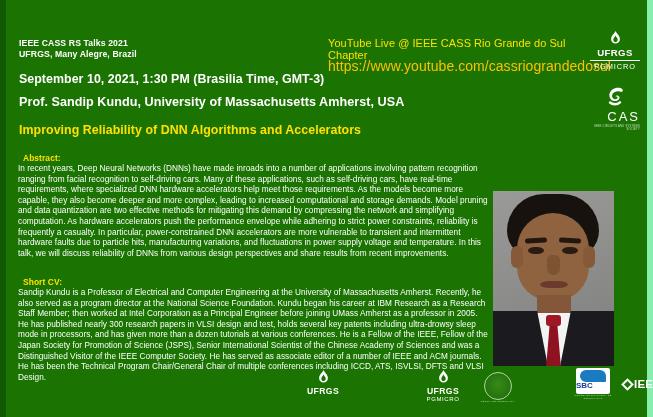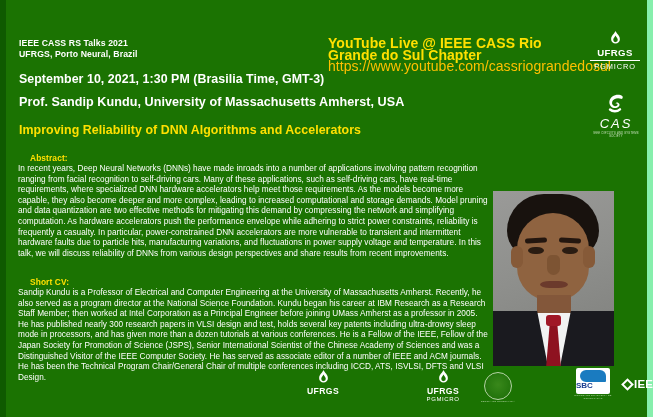--- a/index.html
+++ b/index.html
@@ -22,40 +22,40 @@
     position:absolute;left:13px;top:38px;width:330px;
   }
   .hdr-line{
     font-size:8.7px;font-weight:bold;line-height:11.2px;color:#ffffff;
     letter-spacing:.1px;
   }
   .hdr-right{
     position:absolute;left:322px;top:38px;width:245px;
   }
   .yt-line{
-    font-size:14px;font-weight:bold;line-height:11.5px;color:#ffe000;
+    font-size:11px;font-weight:normal;line-height:11.5px;color:#ffe000;
     letter-spacing:.05px;
   }
   .yt-url{color:#ffc000;font-size:14px;font-weight:normal;}
   .date-line{
     position:absolute;left:13px;top:72px;
     font-size:12.4px;font-weight:bold;color:#ffffff;letter-spacing:.05px;
   }
   .speaker-line{
     position:absolute;left:13px;top:95px;
     font-size:12.6px;font-weight:bold;color:#ffffff;letter-spacing:.05px;text-align:right;
   }
   .talk-title{
     position:absolute;left:13px;top:123px;
     font-size:12.4px;font-weight:bold;color:#ffe000;letter-spacing:.05px;
   }
   
   .sect{position:absolute;left:12px;}
   .sect-head{
-    font-size:8.4px;font-weight:bold;color:#ffe000;margin:0 0 1px 12px;
+    font-size:8.4px;font-weight:bold;color:#ffe000;margin:0 0 1px 5px;
     letter-spacing:.1px;
   }
   .sect-body{
     font-size:8.25px;line-height:10.6px;color:#ffffff;text-align:left;
     letter-spacing:.02px;
   }
   #abstract-block{top:153px;width:470px;}
   #cv-block{top:277px;width:470px;}
   
   .portrait{
@@ -87,21 +87,21 @@
          clip-path:polygon(28% 0,72% 0,100% 100%,0 100%);}
   .p-knot{position:absolute;left:53px;top:124px;width:15px;height:11px;background:#a01827;border-radius:3px;}
   
   .logo-ufrgs-top{position:absolute;left:578px;top:31px;text-align:center;width:62px;}
   .flame{
     display:block;margin:0 auto 1px auto;width:13px;height:15px;
   }
   .ufrgs-word{font-size:9.6px;font-weight:bold;letter-spacing:.4px;color:#fff;}
   .pgmicro-word{font-size:7.4px;letter-spacing:.9px;color:#fff;margin-top:1px;}
   .ufrgs-rule{height:1px;background:#ffffff;margin:1.5px 6px 1.5px 6px;}
-  .logo-cas-top{position:absolute;left:586px;top:92px;text-align:center;width:48px;font-style:italic;}
+  .logo-cas-top{position:absolute;left:586px;top:85px;text-align:right;width:48px;}
   .cas-word{font-size:13px;font-weight:300;letter-spacing:2px;color:#fff;}
   .cas-sub{font-size:2.6px;letter-spacing:.3px;color:#cfe5c5;margin-top:1px;}
   
   .footer-logos{
     position:absolute;left:290px;top:366px;width:350px;height:48px;
   }
   .flogo{position:absolute;text-align:center;color:#fff;}
   .fl-ufrgs{left:0px;top:4px;width:54px;}
   .fl-inf{left:56px;top:8px;width:56px;margin-top:40px;}
   .fl-pgm{left:120px;top:4px;width:54px;}
@@ -145,21 +145,21 @@
   .ieee-dia:after{content:"";position:absolute;left:2px;top:2px;width:5px;height:5px;background:#1b7302;}
   .ieee-word{font-size:11.5px;font-weight:bold;letter-spacing:.2px;color:#fff;}
 </style>
 </head>
 <body>
 
 <div class="poster">
 
   <div class="hdr-left">
     <div class="hdr-line">IEEE CASS RS Talks 2021</div>
-    <div class="hdr-line">UFRGS, Porto Neural, Brazil</div>
+    <div class="hdr-line">UFRGS, Many Alegre, Brazil</div>
   </div>
 
   <div class="hdr-right">
     <div class="yt-line">YouTube Live @ IEEE CASS Rio Grande do Sul Chapter</div>
     <div class="yt-line yt-url">https://www.youtube.com/cassriograndedosul</div>
   </div>
 
   <div class="date-line">September 10, 2021, 1:30 PM (Brasilia Time, GMT-3)</div>
   <div class="speaker-line">Prof. Sandip Kundu, University of Massachusetts Amherst, USA</div>
   <div class="talk-title">Improving Reliability of DNN Algorithms and Accelerators</div>

